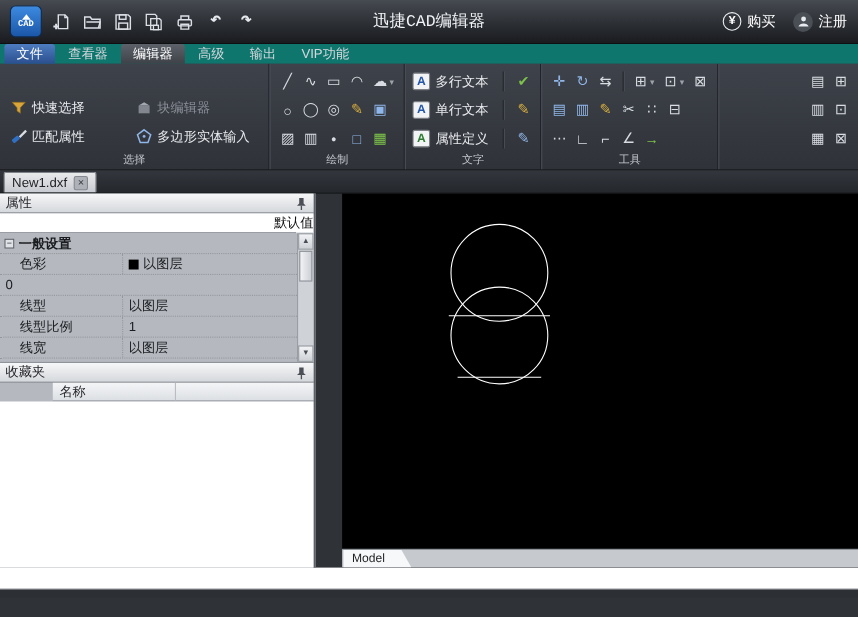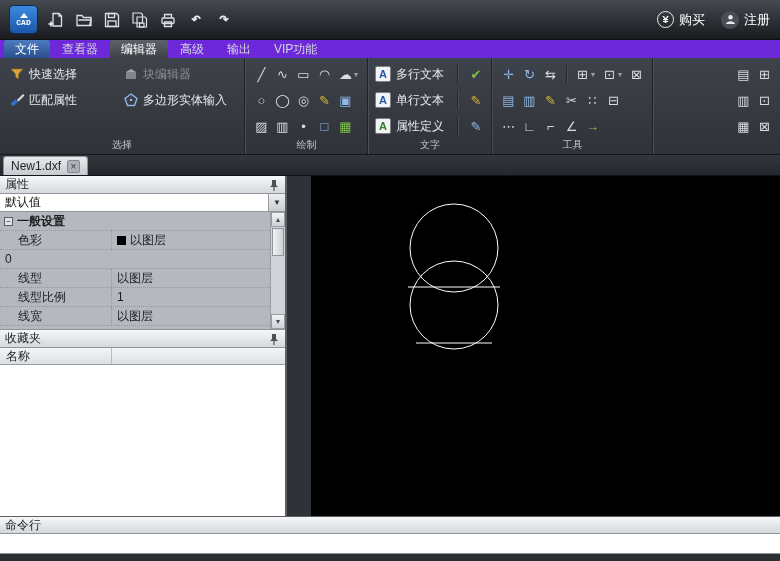--- a/index.html
+++ b/index.html
@@ -20,32 +20,32 @@
   .glyphbtn { color:#e6e9ee; font-size:17px; font-weight:bold; line-height:1; }
   .wtitle { position:absolute; left:50%; transform:translateX(-50%); color:#f2f4f7; font-size:15px; }
   .account { margin-left:auto; display:flex; align-items:center; gap:16px; color:#fff; font-size:13px; }
   .acct { display:flex; align-items:center; gap:5px; }
   .yen { width:17px; height:17px; border:1.5px solid #eceef1; border-radius:50%; display:flex;
     align-items:center; justify-content:center; font-size:11px; font-weight:bold; color:#fff; }
   .person { width:18px; height:18px; border-radius:50%; background:#4a4e55; display:flex;
     align-items:center; justify-content:center; }
 
   
-  .menubar { height:18px; background:#6d28d9; display:flex; align-items:flex-end; padding-left:4px; gap:1px; }
+  .menubar { height:18px; background:#0f766e; display:flex; align-items:flex-end; padding-left:4px; gap:1px; }
   .mtab { height:18px; line-height:18px; padding:0 11px; font-size:12px; color:#d4d7dc; border-radius:3px 3px 0 0; }
   .mtab.file { background:linear-gradient(#4d7cc0,#2a4f8e); color:#fff; }
   .mtab.active { background:linear-gradient(#5d6169,#3e4248); color:#fff; }
 
   
   .ribbon { height:97px; background:linear-gradient(#3e424a,#2f3238); display:flex;
     border-bottom:1px solid #15171a; overflow:hidden; }
   .rgroup { position:relative; padding:3px 6px 15px; border-right:1px solid #1e2126; }
   .rgroup + .rgroup { border-left:1px solid #4a4e56; }
   .rgroup-label { position:absolute; bottom:2px; left:0; right:0; text-align:center; font-size:10px; color:#c3c7ce; }
-  .sel-grid { display:grid; grid-template-columns:112px 118px; grid-auto-rows:26px; column-gap:2px; align-items:center; }
+  .sel-grid { display:grid; grid-template-columns:112px 118px; grid-auto-rows:26px; column-gap:2px; align-items:center;margin-top:24px; }
   .rbtn { display:flex; align-items:center; gap:4px; font-size:12px; color:#e8eaee; padding:2px 3px;
     border-radius:2px; white-space:nowrap; }
   .rbtn.disabled { color:#8a8e96; }
   .icon-rows { display:flex; flex-direction:column; }
   .irow { display:flex; align-items:center; height:26px; gap:2px; }
   .gi { width:19px; height:20px; display:flex; align-items:center; justify-content:center;
     font-size:13px; color:#d9dde3; }
   .gi.blue { color:#8fb6e8; } .gi.gold { color:#d9b03e; } .gi.green { color:#7dc24a; }
   .dd { font-size:8px; color:#9da2a9; margin-left:-3px; width:7px; }
   .vsep { width:1px; height:18px; background:#24272c; box-shadow:1px 0 0 #4a4e56; margin:0 4px; }
@@ -64,41 +64,41 @@
     border:1px solid #8d9197; border-bottom:none; border-radius:3px 3px 0 0; padding:0 7px; font-size:12px; color:#1e2023; }
   .tabclose { width:13px; height:13px; background:#aeb2b8; border:1px solid #85898f; color:#3a3d42;
     font-size:10px; line-height:11px; text-align:center; border-radius:2px; }
 
   
   .main { display:flex; height:340px;gap:24px; }
   .left { width:287px; display:flex; flex-direction:column; background:#b5b9bf; border-right:2px solid #5d6167; }
   .phead { height:18px; background:linear-gradient(#f6f7f8,#d5d8dc); border-bottom:1px solid #8f939a;
     display:flex; align-items:center; padding:0 5px; font-size:12px; color:#24262a; }
   .phead .pin { margin-left:auto; display:flex; }
-  .preset { height:18px; background:#fff; border-bottom:1px solid #8f939a; display:flex; align-items:center;
-    font-size:12px; color:#111; }
+  .preset { height:18px; background:#fff; border-bottom:1px solid #8f939a; display:flex; align-items:flex-end;
+    font-size:12px; color:#111;flex-direction:column; }
   .preset .ptext { flex:1; padding-left:5px; }
   .parrow { width:17px; height:100%; background:linear-gradient(#eceef0,#c9cdd2); border-left:1px solid #9a9ea4;
     display:flex; align-items:center; justify-content:center; font-size:8px; color:#333; }
   .propgrid { height:118px; display:flex; background:#b5b9bf; border-bottom:1px solid #8f939a; }
   .rows { flex:1; }
   .prow { height:19px; display:flex; align-items:center; border-bottom:1px dotted #94989e; font-size:12px; color:#1a1c1f; }
   .prow .lab { width:112px; padding-left:18px; border-right:1px dotted #94989e; height:100%; display:flex; align-items:center; }
   .prow .val { flex:1; padding-left:5px; display:flex; align-items:center; gap:4px; }
   .prow.section .lab { padding-left:4px; border-right:none; width:auto; font-weight:bold; }
   .collapse { width:9px; height:9px; border:1px solid #5a5e64; background:#dfe2e6; font-size:8px; line-height:7px;
     text-align:center; color:#222; margin-right:4px; font-weight:normal; }
   .swatch { width:9px; height:9px; background:#000; display:inline-block; }
   .vscroll { width:15px; background:#cfd3d8; border-left:1px solid #9a9ea4; display:flex; flex-direction:column; }
   .sarrow { height:15px; background:linear-gradient(#f2f3f5,#cdd1d6); border:1px solid #9a9ea4; font-size:7px;
     color:#4a4e54; display:flex; align-items:center; justify-content:center; }
   .sthumb { height:28px; margin:1px; background:linear-gradient(90deg,#f2f3f5,#ccd0d5); border:1px solid #8f939a; }
   .strack { flex:1; }
   .fav-cols { height:17px; display:flex; background:linear-gradient(#f4f5f7,#dcdfe3); border-bottom:1px solid #9a9ea4;
-    font-size:12px; color:#24262a; }
+    font-size:12px; color:#24262a;margin-left:48px; }
   .fav-cols .c1 { width:112px; padding-left:6px; border-right:1px solid #b9bdc3; display:flex; align-items:center; }
   .fav-cols .c2 { flex:1; padding-left:6px; display:flex; align-items:center; }
   .fav-list { flex:1; background:#fff; }
 
   .canvas-wrap { flex:1; display:flex; flex-direction:column; background:#000; }
   .canvas { flex:1; position:relative; }
   .canvas svg { position:absolute; left:0; top:0; }
   .model-strip { height:17px; background:#c6c9ce; border-top:1px solid #8f939a; display:flex; align-items:stretch; padding-left:1px; }
   .model-tab { width:62px; background:#f7f8f9; clip-path:polygon(0 0, calc(100% - 9px) 0, 100% 100%, 0 100%);
     font-size:11px; color:#1c1e21; display:flex; align-items:center; padding-left:8px; }
@@ -151,20 +151,21 @@
       <span class="qbtn">
         <svg class="si" width="18" height="18" viewBox="0 0 18 18" fill="none" stroke="#dde1e7" stroke-width="1.3">
           <rect x="3" y="7" width="12" height="5.5" rx="1"></rect>
             <path d="M5.5 7 V3.5 h7 V7"></path>
             <path d="M5.5 11 h7 v4.5 h-7 z"></path>
         </svg>
       </span>
       <span class="qbtn glyphbtn">↶</span>
       <span class="qbtn glyphbtn">↷</span>
     </div>
+    <div class="wtitle">迅捷CAD编辑器</div>
     <div class="account">
       <div class="acct">
         <span class="yen">¥</span>
         <span>购买</span>
       </div>
       <div class="acct">
         <span class="person">
           <svg width="11" height="11" viewBox="0 0 12 12">
               <circle cx="6" cy="3.6" r="2.4" fill="#e8ebef"></circle>
               <path d="M1 11 C2 7 10 7 11 11 Z" fill="#e8ebef"></path>
@@ -409,22 +410,22 @@
       <div class="canvas">
         <svg width="491" height="322" viewBox="0 0 491 322">
           <g stroke="#ffffff" stroke-width="1" fill="none">
             <circle cx="143" cy="72" r="44"></circle>
             <circle cx="143" cy="129" r="44"></circle>
             <line x1="97" y1="111" x2="189" y2="111"></line>
             <line x1="105" y1="167" x2="181" y2="167"></line>
           </g>
         </svg>
       </div>
+      <div class="model-strip">
+        <div class="model-tab">Model</div>
+      </div>
     </div>
   </div>
 
-  <div class="phead cmdhead">
-    <span>命令行</span>
-  </div>
   <div class="cmd-body"></div>
   <div class="bottom"></div>
 
 </div>
 
 </body></html>

